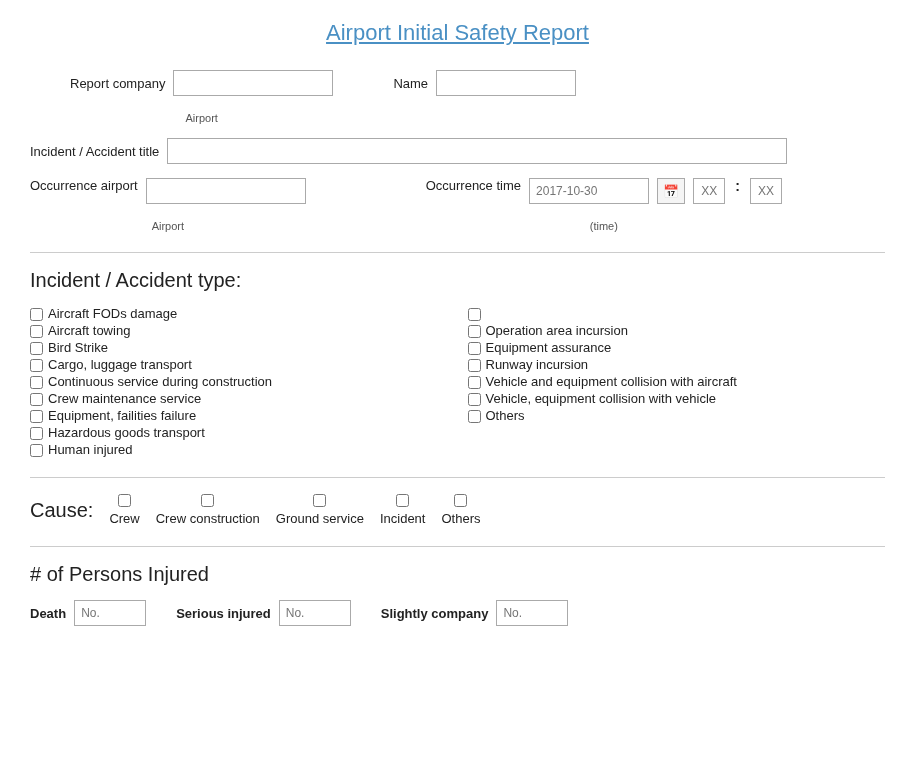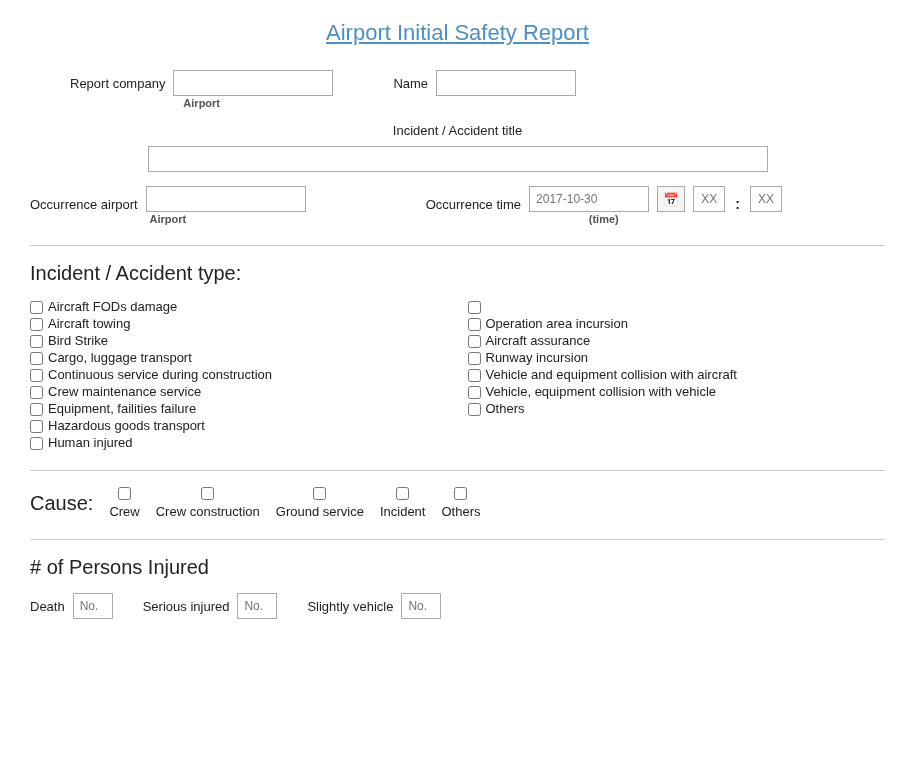--- a/index.html
+++ b/index.html
@@ -32,22 +32,21 @@
       border: 1px solid #aaa;
       padding: 3px 6px;
       font-size: 12px;
       height: 26px;
       background: #fff;
     }
     .sub-label {
       font-size: 11px;
       color: #555;
       text-align: center;
-      margin-top: 1px;
-      font-weight: bold;
+      margin-top: 16px;
     }
     
     .top-row {
       display: flex;
       align-items: flex-start;
       gap: 60px;
       margin-bottom: 14px;
       padding-left: 40px;
     }
     .top-row .field-group {
@@ -59,37 +58,36 @@
       display: flex;
       align-items: center;
       gap: 8px;
     }
     
     .incident-title-row {
       display: flex;
       align-items: center;
       gap: 8px;
       margin-bottom: 14px;
-      flex-direction: column;
     }
     
     .occurrence-row {
       display: flex;
       align-items: flex-start;
       gap: 40px;
       margin-bottom: 20px;
     }
     .occurrence-left, .occurrence-right {
       display: flex;
       flex-direction: column;
       align-items: center;
     }
     .occurrence-left .inner, .occurrence-right .inner {
       display: flex;
-      align-items: flex-end;
+      align-items: flex-start;
       gap: 8px;
     }
     .calendar-btn {
       border: 1px solid #aaa;
       background: #f5f5f5;
       padding: 2px 5px;
       cursor: pointer;
       font-size: 13px;
       height: 26px;
     }
@@ -163,24 +161,24 @@
       align-items: center;
       gap: 30px;
     }
     .injured-field {
       display: flex;
       align-items: center;
       gap: 8px;
     }
     .injured-field .label {
       font-size: 13px;
-      font-weight: normal;
+      font-weight: bold;
     }
     .injured-input {
-      width: 40px;
+      width: 72px;
       color: #aaa;
     }
   </style>
 </head>
 <body>
 
 <h1>Airport Initial Safety Report</h1>
 
 <div class="top-row">
   <div class="field-group">
@@ -270,21 +268,21 @@
     <div class="checkbox-col" id="right-col">
         <div class="checkbox-item">
           <input type="checkbox" style="">
         </div>
         <div class="checkbox-item">
           <input type="checkbox" style="">
           <span>Operation area incursion</span>
         </div>
         <div class="checkbox-item">
           <input type="checkbox" style="">
-          <span>Aircraft assurance</span>
+          <span>Equipment assurance</span>
         </div>
         <div class="checkbox-item">
           <input type="checkbox" style="">
           <span>Runway incursion</span>
         </div>
         <div class="checkbox-item">
           <input type="checkbox" style="">
           <span>Vehicle and equipment collision with aircraft</span>
         </div>
         <div class="checkbox-item">
@@ -334,17 +332,17 @@
   <div class="injured-row" id="injured-row">
       <div class="injured-field">
         <span class="label">Death</span>
         <input type="text" class="injured-input" placeholder="No." style="">
       </div>
       <div class="injured-field">
         <span class="label">Serious injured</span>
         <input type="text" class="injured-input" placeholder="No." style="">
       </div>
       <div class="injured-field">
-        <span class="label">Slightly vehicle</span>
+        <span class="label">Slightly company</span>
         <input type="text" class="injured-input" placeholder="No." style="">
       </div>
     </div>
 </div>
 
 </body></html>

